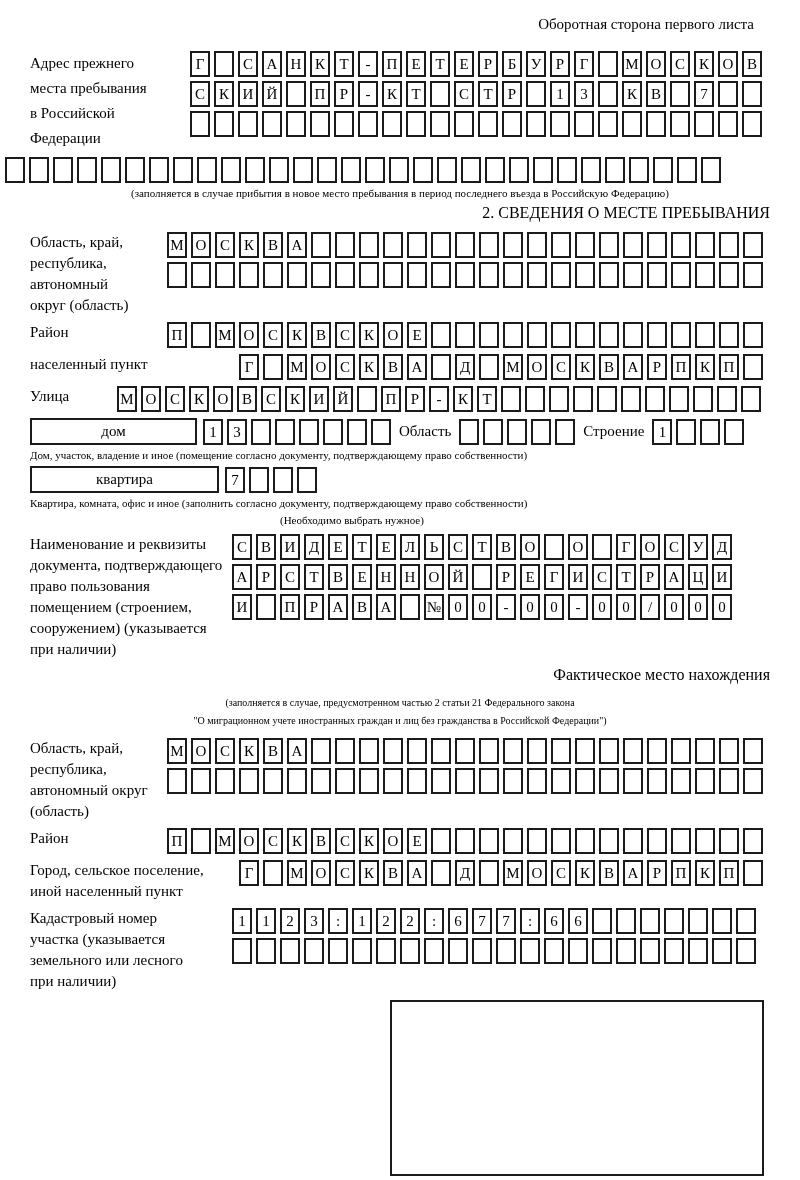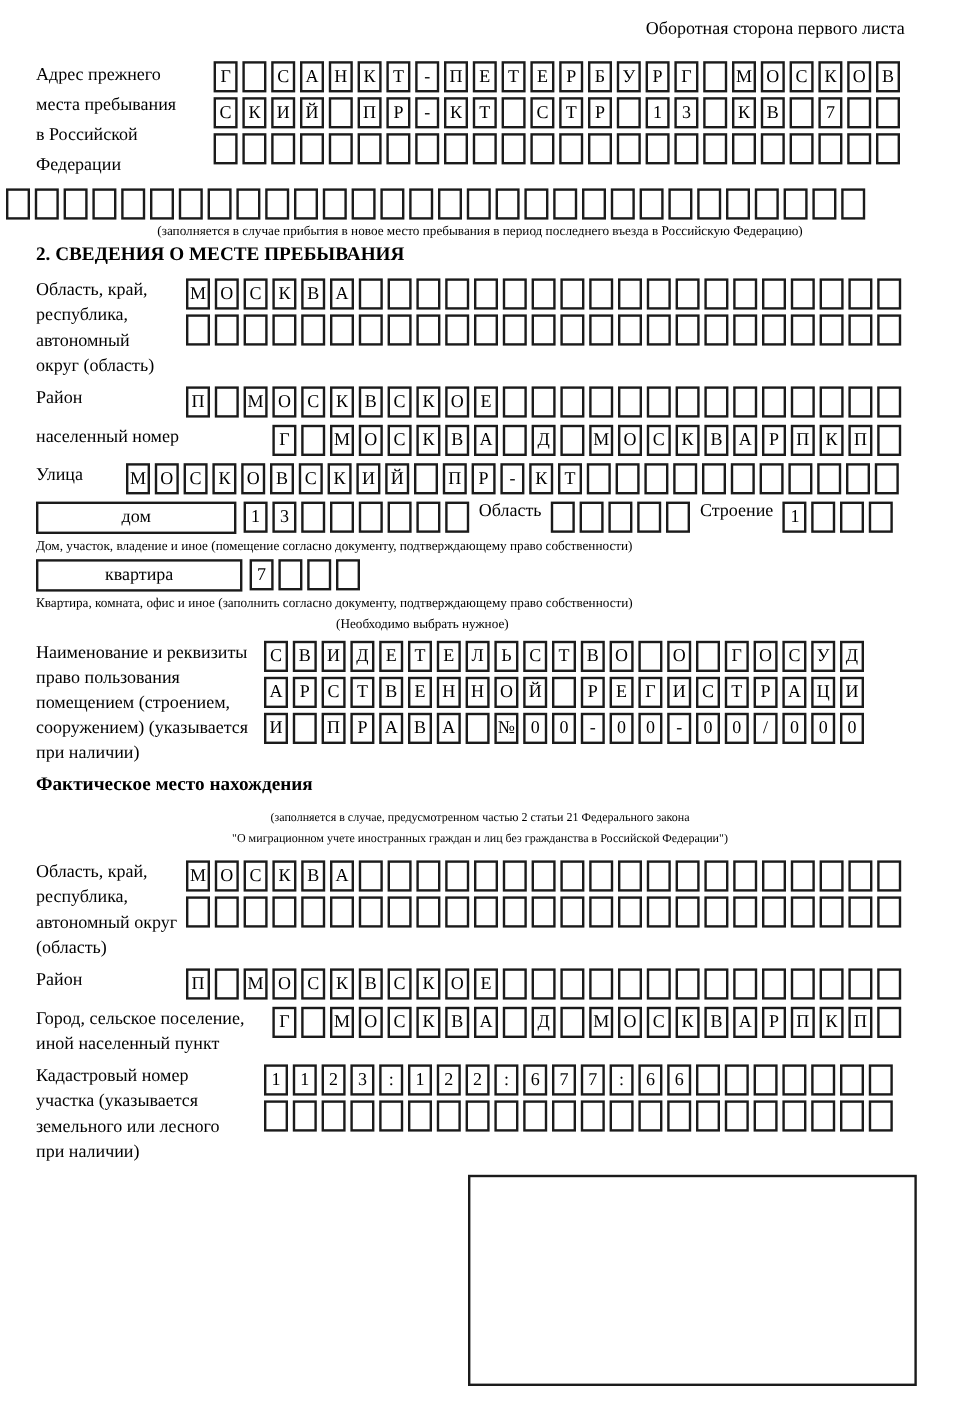--- a/index.html
+++ b/index.html
@@ -1,40 +1,40 @@
 <!DOCTYPE html>
 <html><head>
 <meta charset="utf-8">
 <style>
   html,body{margin:0;padding:0;background:#ffffff;}
   body{width:800px;height:1180px;overflow:hidden;color:#000;
        font-family:"Liberation Serif","DejaVu Serif",serif;}
   .page{box-sizing:border-box;width:800px;height:1180px;padding:14px 30px 0 30px;}
   .hdr{text-align:right;font-size:15px;margin:2px 16px 18px 0;}
-  .fieldrow{display:flex;align-items:flex-start;margin-bottom:6px;}
+  .fieldrow{display:flex;align-items:flex-start;margin-bottom:6px;gap:12px;}
   .lbl{font-size:15px;line-height:21px;flex:0 0 auto;}
   .lbl div{white-space:nowrap;}
   .w148{width:148px;line-height:25px;}
   .w125{width:125px;}
   .w197{width:197px;}
   .w75{width:75px;}
   .w190{width:190px;}
   .rows{display:flex;flex-direction:column;gap:4px;}
   .row{display:flex;gap:4px;height:26px;}
   .cb{box-sizing:border-box;flex:0 0 auto;width:20px;height:26px;border:2px solid #1b1b1b;
       font-size:15px;line-height:22px;text-align:center;display:inline-block;background:#fff;}
   .overflow{margin-left:-25px;margin-bottom:4px;}
   .note{font-size:11px;margin:1px 0 5px 0;}
   .center{text-align:center;}
-  .sec-title{text-align:left;font-weight:bold;font-size:16px;margin:4px 0 10px 0;}
-  .houserow{display:flex;gap:6px;margin-bottom:4px;}
+  .sec-title{text-align:right;font-weight:normal;font-size:16px;margin:4px 0 10px 0;}
+  .houserow{display:flex;align-items:center;gap:6px;margin-bottom:4px;}
   .widebox{box-sizing:border-box;border:2px solid #1b1b1b;height:27px;text-align:center;
            font-size:15px;line-height:23px;display:inline-block;flex:0 0 auto;}
   .wb167{width:167px;}
-  .wb200{width:172px;}
+  .wb200{width:189px;}
   .inline-lbl{font-size:15px;padding:0 2px;white-space:nowrap;}
   .stay{display:flex;align-items:center;font-size:15px;margin:6px 0 2px 0;}
   .chk{box-sizing:border-box;width:23px;height:25px;border:2px solid #1b1b1b;text-align:center;
        font-size:14px;line-height:20px;flex:0 0 auto;}
   .stay .gap1{width:8px;} .stay .gap2{width:12px;} .stay .gap3{width:26px;}
   .indent-note{margin-left:250px;margin-top:2px;margin-bottom:8px;}
   .subnote{text-align:center;font-size:10px;line-height:18px;margin-bottom:8px;}
   .stampbox{box-sizing:border-box;margin:8px 0 6px 360px;width:374px;height:176px;border:2px solid #1b1b1b;}
 </style>
 </head>
@@ -261,21 +261,21 @@
         <span class="cb"></span>
         <span class="cb"></span>
         <span class="cb"></span>
         <span class="cb"></span>
         <span class="cb"></span>
       </div>
   </div>
 
   <div class="fieldrow">
     <div class="lbl w197">
-        <div>населенный номер</div>
+        <div>населенный пункт</div>
       </div>
     <div class="row">
         <span class="cb">Г</span>
         <span class="cb"></span>
         <span class="cb">М</span>
         <span class="cb">О</span>
         <span class="cb">С</span>
         <span class="cb">К</span>
         <span class="cb">В</span>
         <span class="cb">А</span>
@@ -370,20 +370,21 @@
         <span class="cb"></span>
       </span>
   </div>
   <div class="note">Квартира, комната, офис и иное (заполнить согласно документу, подтверждающему право собственности)</div>
 
   <div class="note indent-note">(Необходимо выбрать нужное)</div>
 
   <div class="fieldrow">
     <div class="lbl w190">
         <div>Наименование и реквизиты</div>
+        <div>документа, подтверждающего</div>
         <div>право пользования</div>
         <div>помещением (строением,</div>
         <div>сооружением) (указывается</div>
         <div>при наличии)</div>
       </div>
     <div class="rows">
       <div class="row">
           <span class="cb">С</span>
           <span class="cb">В</span>
           <span class="cb">И</span>

